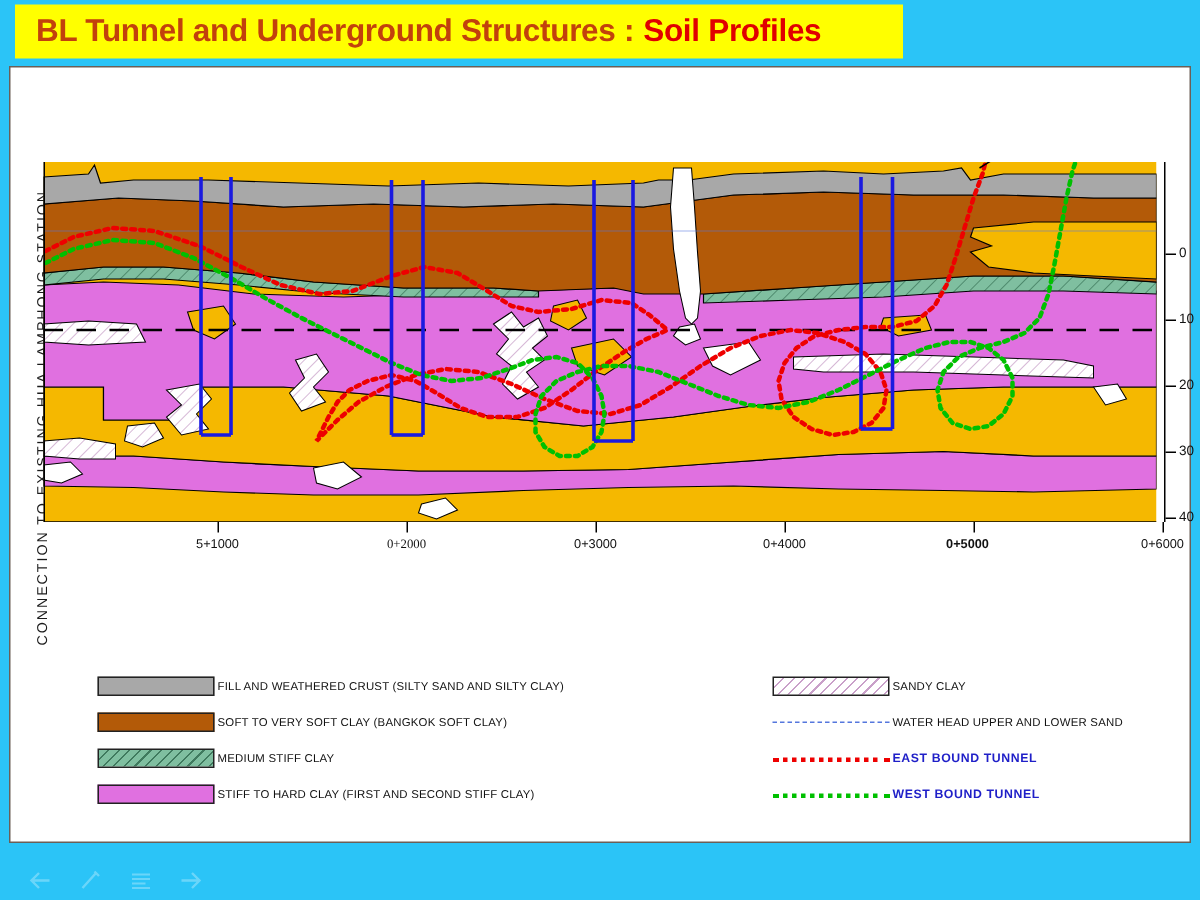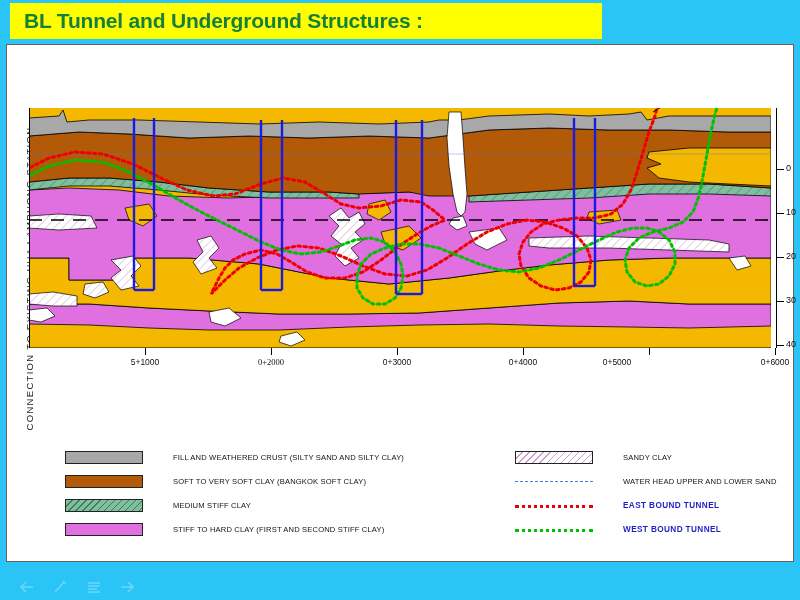--- a/index.html
+++ b/index.html
@@ -12,21 +12,21 @@
   }
   
   #title-banner {
     position: absolute; left: 10px; top: 3px;
     width: 592px; height: 36px;
     background: #FFFF00;
     display: flex; align-items: center;
     padding-left: 14px;
   }
   #title-banner .t1 {
-    font-size: 21px; font-weight: bold; color: #15803d;
+    font-size: 21px; font-weight: bold; color: #c2410c;
     letter-spacing: -0.2px; white-space: nowrap;
   }
   #title-banner .t2 {
     font-size: 21px; font-weight: bold; color: #E00000;
     letter-spacing: -0.2px; white-space: nowrap; margin-left: 6px;
   }
   
   #panel {
     position: absolute; left: 6px; top: 44px;
     width: 788px; height: 518px;
@@ -75,36 +75,37 @@
   }
   .leg-line-box {
     width: 78px; height: 13px; flex: 0 0 78px;
     position: relative;
   }
   .leg-line-box i {
     position: absolute; left: 0; right: 0; top: 6px; display: block;
   }
   .leg-text {
     font-size: 7.6px; color: #111; letter-spacing: 0.15px;
-    margin-left: 30px; white-space: nowrap;
+    margin-left: 2px; white-space: nowrap;
   }
   .leg-text.blue { color: #1F1FC8; font-weight: bold; font-size: 8.2px; letter-spacing: 0.4px; }
   
   #toolbar {
     position: absolute; left: 18px; bottom: 6px;
     display: flex; gap: 18px; align-items: center;
     opacity: 0.30;
   }
   #toolbar .tb { width: 16px; height: 14px; }
 </style>
 </head>
 <body>
 
 <div id="title-banner">
   <span class="t1">BL Tunnel and Underground Structures :</span>
+  <span class="t2">Soil Profiles</span>
 </div>
 
 <div id="panel">
 
   <div id="vcaption">CONNECTION  TO  EXISTING  HUA  LAMPHONG  STATION</div>
 
   <div id="station-labels">
       <div class="stn-label" style="left: 115px; top: 64px;">
         <div>WAT</div>
         <div>MANGKON</div>
@@ -134,21 +135,21 @@
   <div id="chain-labels">
       <div style="position: absolute; left: 138px; top: 303px; width: 1px; height: 7px; background: rgb(0, 0, 0);"></div>
       <div class="chain-label" style="left: 138px; top: 312px;">5+1000</div>
       <div style="position: absolute; left: 264px; top: 303px; width: 1px; height: 7px; background: rgb(0, 0, 0);"></div>
       <div class="chain-label" style="left: 264px; top: 312px; font-family: Liberation Serif, serif;">0+2000</div>
       <div style="position: absolute; left: 390px; top: 303px; width: 1px; height: 7px; background: rgb(0, 0, 0);"></div>
       <div class="chain-label" style="left: 390px; top: 312px;">0+3000</div>
       <div style="position: absolute; left: 516px; top: 303px; width: 1px; height: 7px; background: rgb(0, 0, 0);"></div>
       <div class="chain-label" style="left: 516px; top: 312px;">0+4000</div>
       <div style="position: absolute; left: 642px; top: 303px; width: 1px; height: 7px; background: rgb(0, 0, 0);"></div>
-      <div class="chain-label" style="left: 610px; top: 312px;">0+5000</div>
+      <div class="chain-label" style="left: 638px; top: 312px; font-weight: bold;">0+5000</div>
       <div style="position: absolute; left: 768px; top: 303px; width: 1px; height: 7px; background: rgb(0, 0, 0);"></div>
       <div class="chain-label" style="left: 768px; top: 312px;">0+6000</div>
     </div>
 
   <div id="depth-labels">
       <div style="position: absolute; left: 770px; top: 124px; width: 7px; height: 1px; background: rgb(0, 0, 0);"></div>
       <div class="depth-label" style="left: 779px; top: 118px;">0</div>
       <div style="position: absolute; left: 770px; top: 168px; width: 7px; height: 1px; background: rgb(0, 0, 0);"></div>
       <div class="depth-label" style="left: 779px; top: 162px;">10</div>
       <div style="position: absolute; left: 770px; top: 212px; width: 7px; height: 1px; background: rgb(0, 0, 0);"></div>

